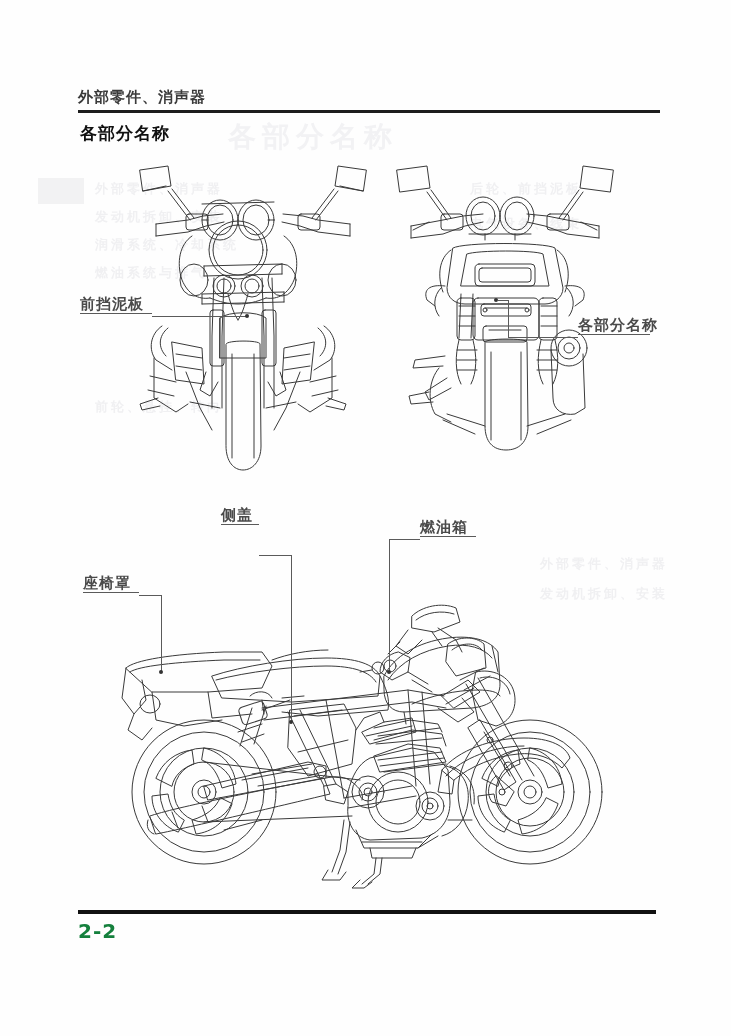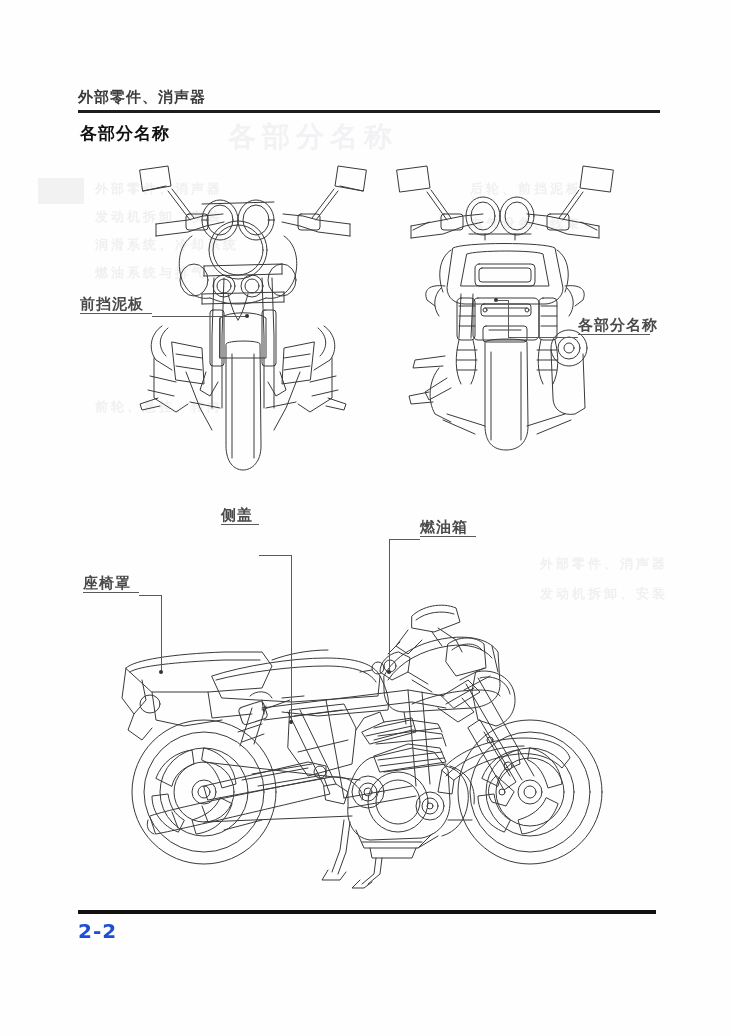--- a/index.html
+++ b/index.html
@@ -45,21 +45,21 @@
     font-size:17px;font-weight:700;color:#111;letter-spacing:1px;
   }
 
   
   .ftr-rule{
     position:absolute;left:78px;top:910px;width:578px;height:4px;
     background:#111;
   }
   .ftr-num{
     position:absolute;left:78px;top:919px;
-    font-size:20px;font-weight:700;color:#1d4ed8;letter-spacing:1px;
+    font-size:20px;font-weight:700;color:#15803d;letter-spacing:1px;
   }
 
   
   .callout{position:absolute;}
   .callout .txt{
     font-size:15px;color:#4a4a4a;font-weight:700;
     letter-spacing:1px;white-space:nowrap;line-height:14px;
   }
   .rule-u{height:1px;background:#5a5a5a;}
 

